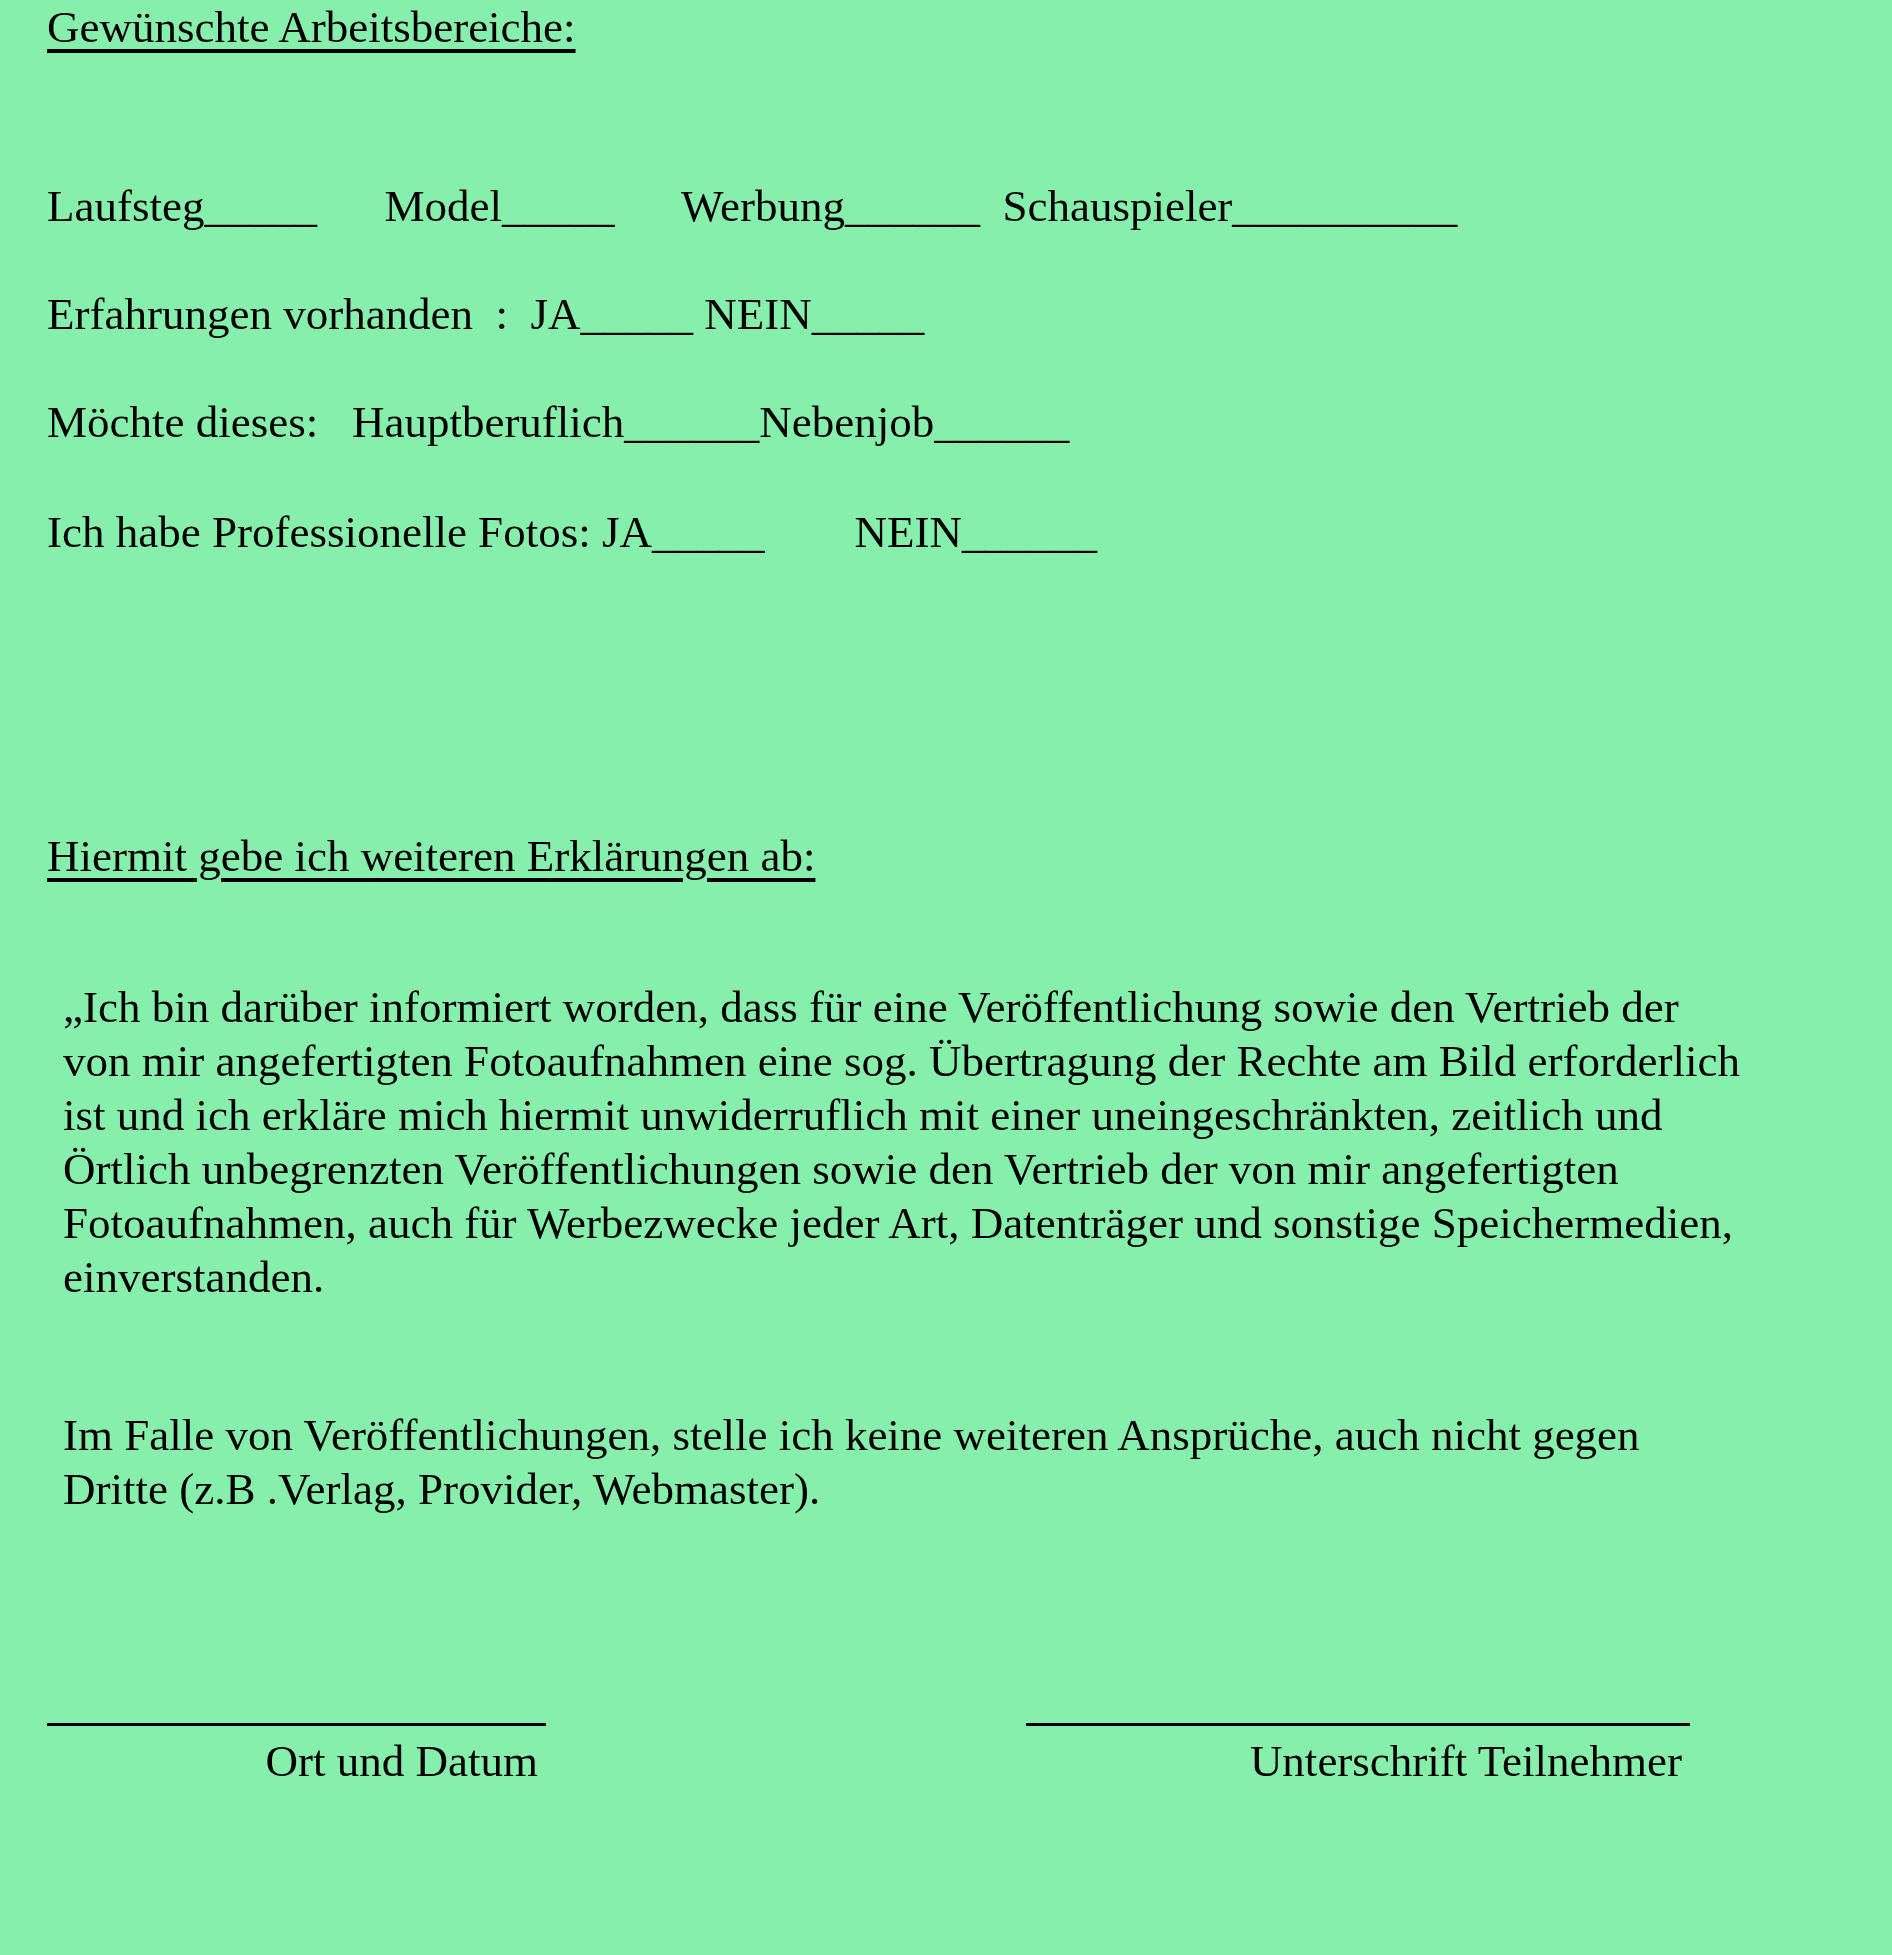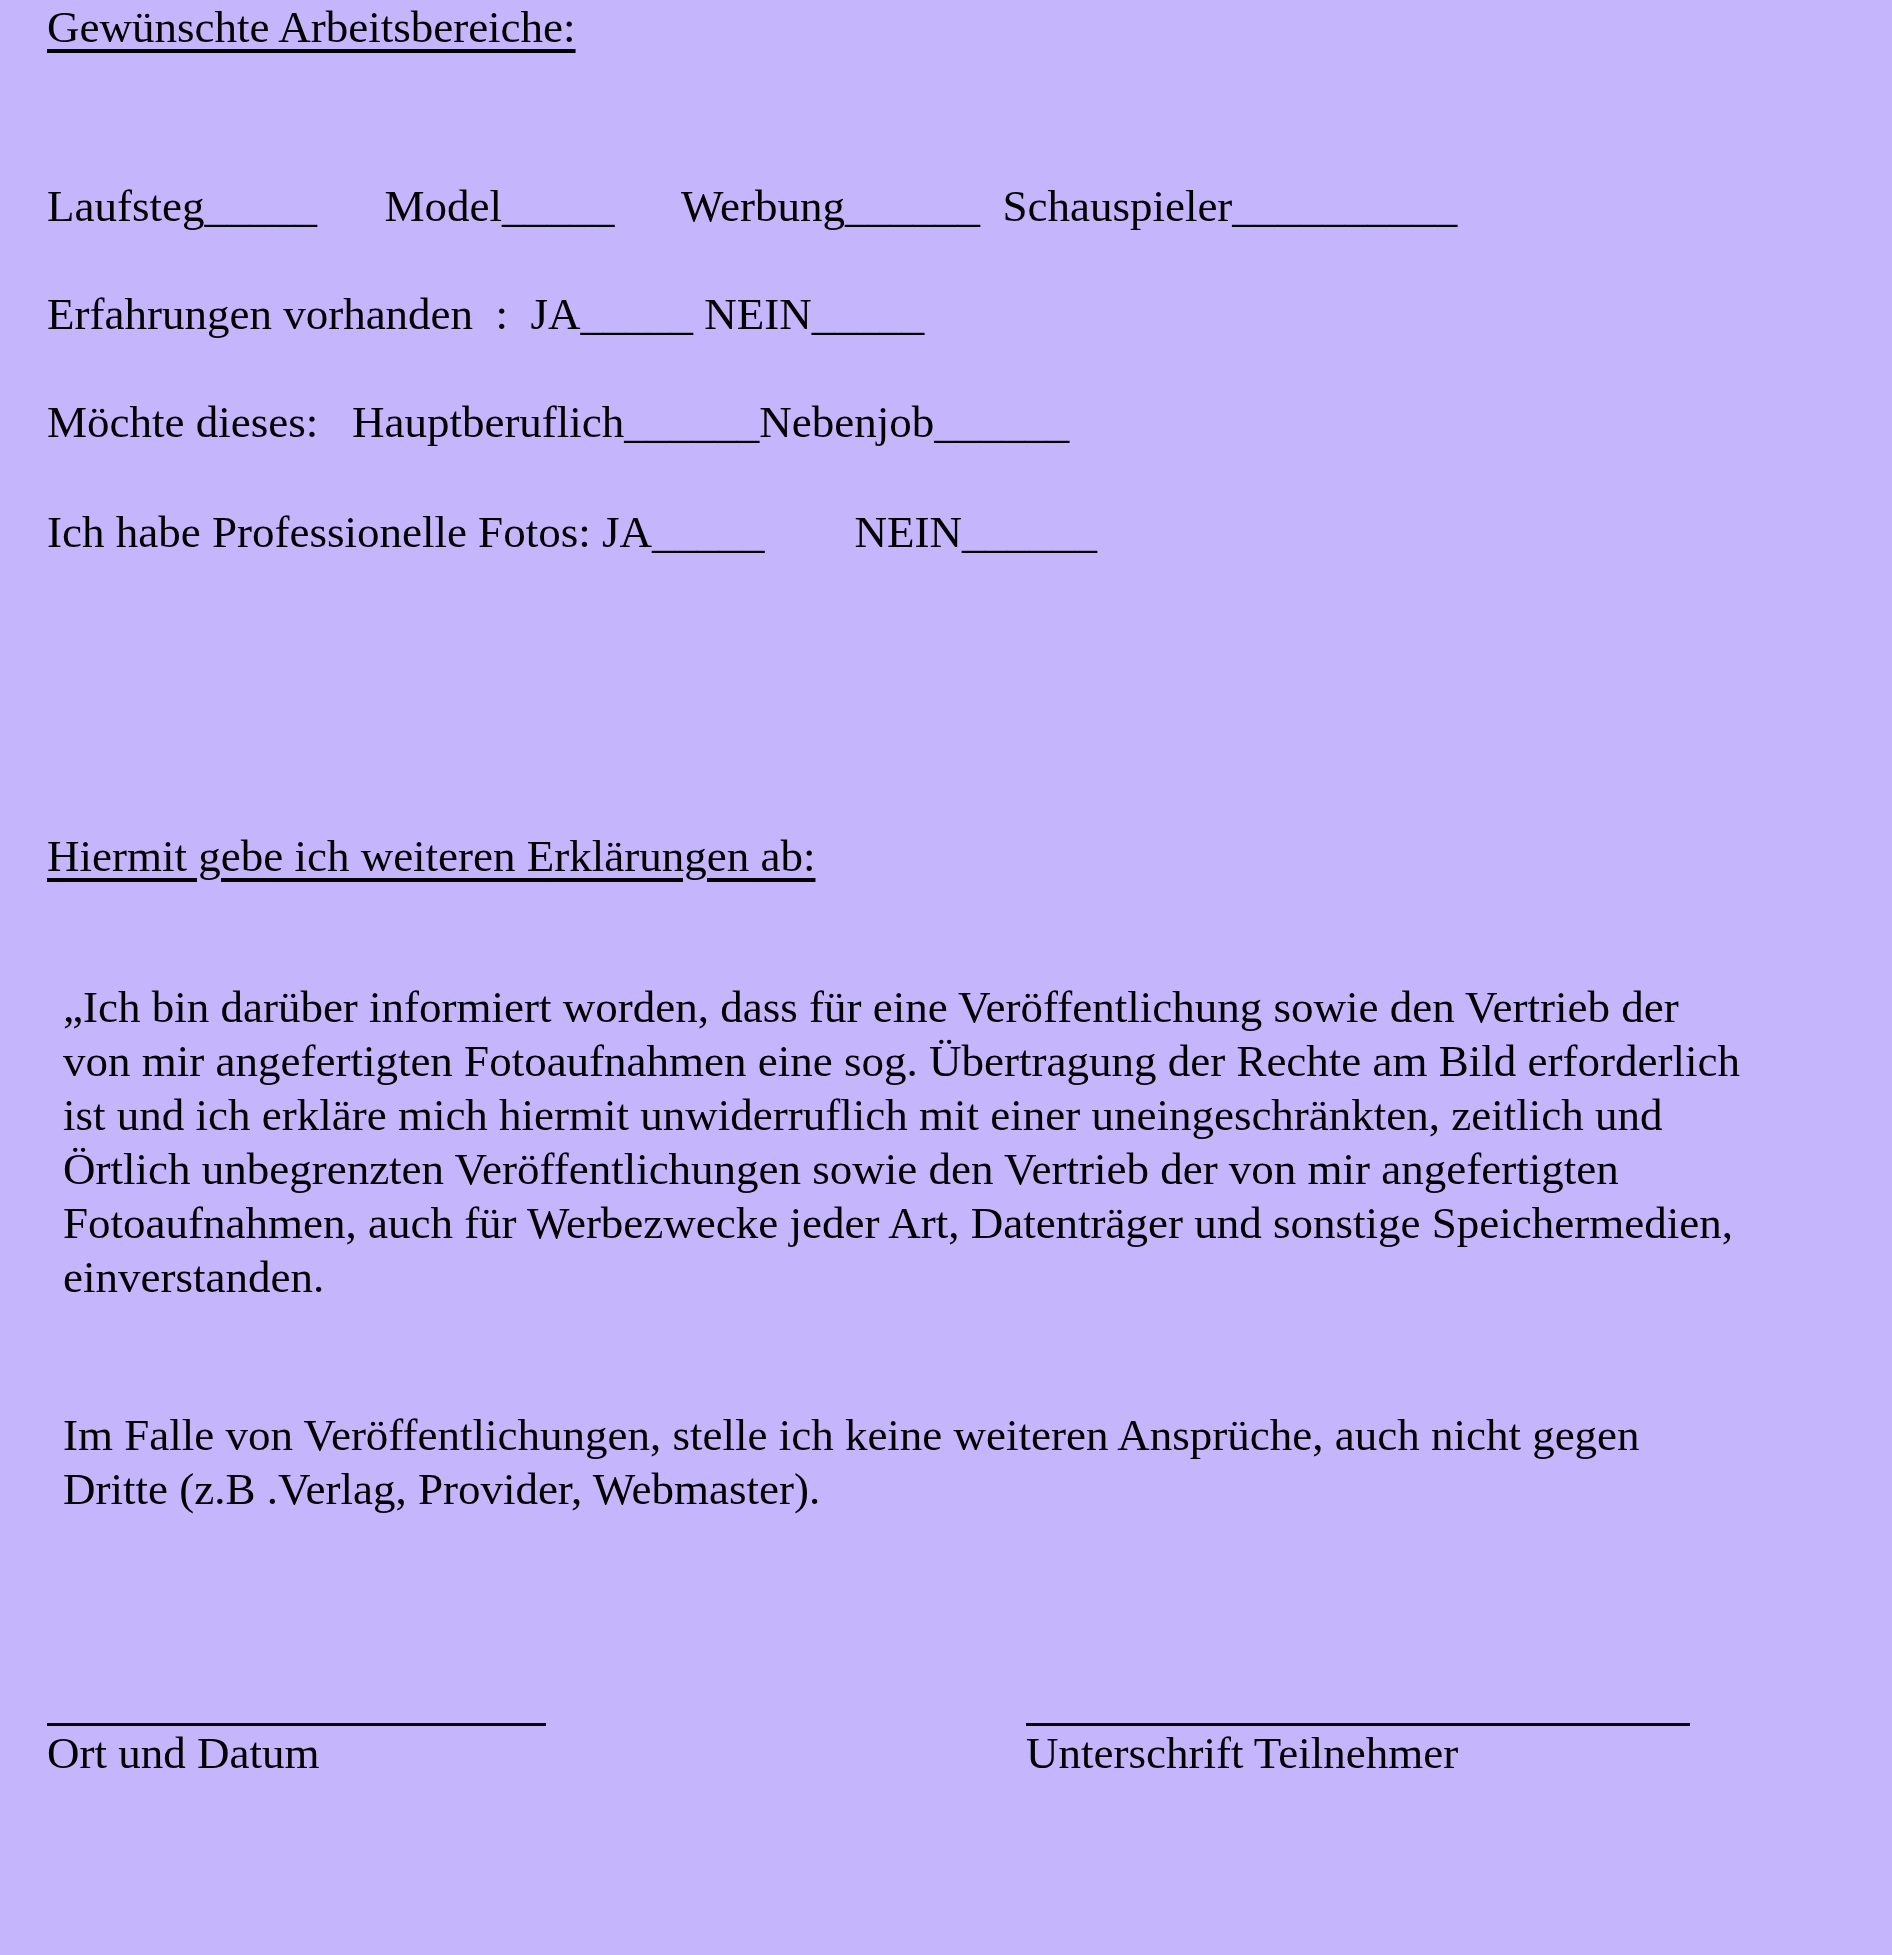--- a/index.html
+++ b/index.html
@@ -5,21 +5,21 @@
   html, body {
     margin: 0;
     padding: 0;
     background: #ffffff;
   }
   .page {
     position: relative;
     width: 1892px;
     height: 1956px;
     box-sizing: border-box;
-    background: #c4b5fd;
+    background: #86efac;
     color: #000000;
     font-family: "Liberation Serif", "DejaVu Serif", serif;
     font-size: 45px;
     line-height: 54px;
     padding: 0 60px 0 47px;
     overflow: hidden;
   }
   .line {
     white-space: pre-wrap;
     margin: 0;
@@ -52,21 +52,22 @@
     margin-top: 207px;
   }
   .sig-block-left  { width: 499px; }
   .sig-block-right { width: 664px; margin-left: 480px; }
   .sig-rule {
     height: 0;
     border-top: 3.7px solid #000000;
   }
   .sig-label {
     white-space: pre-wrap;
-    margin: 0;
+    margin: 8px;
+    text-align: right;
   }
 </style>
 </head>
 <body>
 
 <div class="page">
 
   <div class="heading heading-1">Gewünschte Arbeitsbereiche:</div>
 
   <div class="line field-areas">Laufsteg_____      Model_____      Werbung______  Schauspieler__________</div>

